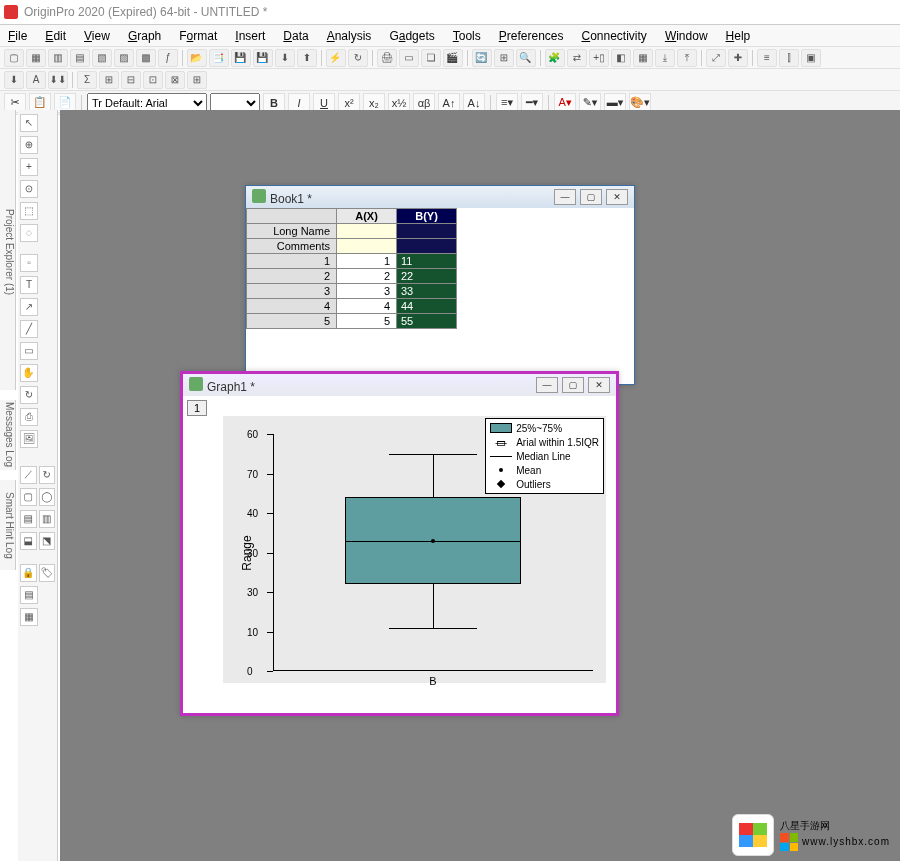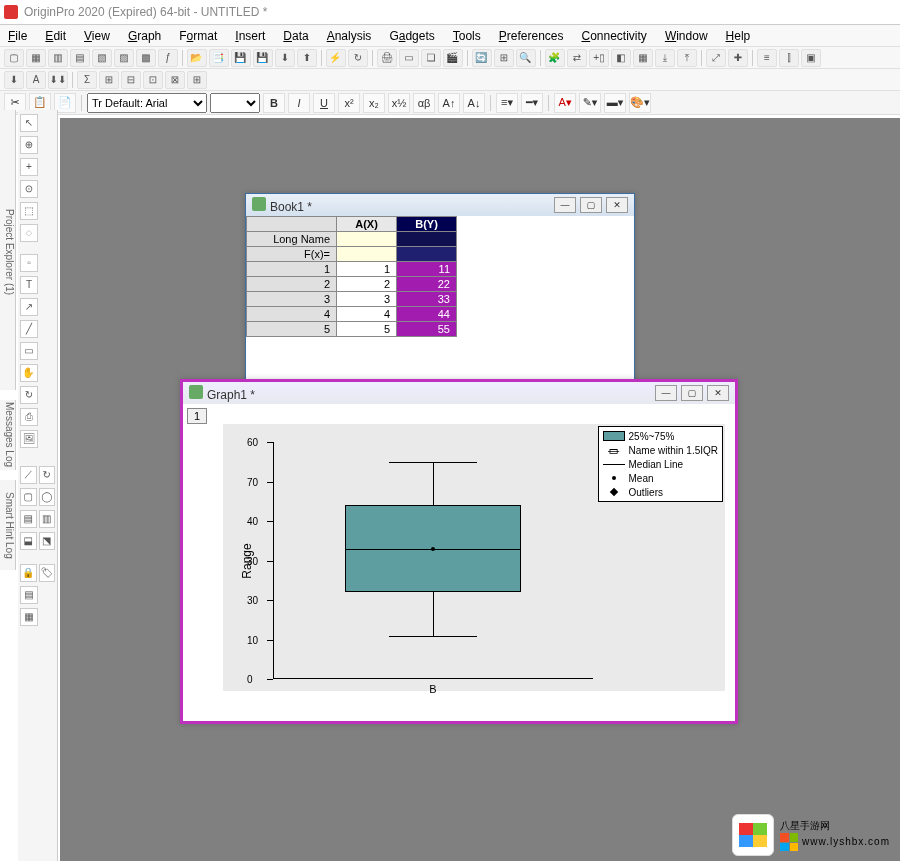--- a/index.html
+++ b/index.html
@@ -8,21 +8,21 @@
   .titlebar .appicon { width:14px; height:14px; background:#d33; border-radius:2px; margin-right:6px; display:inline-block; }
   .menubar { height:22px; background:#f8f8f8; display:flex; align-items:center; padding:0 8px; font-size:12px; gap:18px; border-bottom:1px solid #e0e0e0;}
   .menubar span { position:relative; cursor:default; }
   .menubar span .u { text-decoration:underline; }
   .toolbar { height:22px; background:#f7f7f7; border-bottom:1px solid #e0e0e0; display:flex; align-items:center; padding:0 4px; gap:2px; flex-wrap:nowrap; overflow:hidden;}
   .tbbtn { width:20px; height:18px; display:inline-flex; align-items:center; justify-content:center; background:#f0f0f0; border:1px solid #e0e0e0; border-radius:2px; font-size:10px; color:#555; }
   .sep { width:1px; height:16px; background:#ccc; margin:0 2px; }
   .fmttoolbar { height:24px; background:#f5f5f5; border-bottom:1px solid #ddd; display:flex; align-items:center; padding:0 4px; gap:3px;}
   select.font { height:20px; font-size:11px; }
   .fmtbtn { width:22px; height:20px; display:inline-flex; align-items:center; justify-content:center; border:1px solid #e0e0e0; background:#fafafa; font-size:11px; color:#333; }
-  .workspace { position:absolute; top:110px; left:60px; right:0; bottom:0; background:#808080;margin-top:8px; }
+  .workspace { position:absolute; top:110px; left:60px; right:0; bottom:0; background:#808080; }
   .sidebar-left { position:absolute; top:110px; left:0; width:16px; height:280px; background:#f5f5f5; border-right:1px solid #ccc; writing-mode:vertical-rl; text-align:center; font-size:10px; color:#666; padding-top:4px;}
   .sidebar-msg { position:absolute; top:400px; left:0; width:16px; height:70px; background:#f5f5f5; border-right:1px solid #ccc; writing-mode:vertical-rl; text-align:center; font-size:10px; color:#666;}
   .sidebar-hint { position:absolute; top:480px; left:0; width:16px; height:90px; background:#f5f5f5; border-right:1px solid #ccc; writing-mode:vertical-rl; text-align:center; font-size:10px; color:#666;}
   .tooltabs { position:absolute; top:110px; left:18px; width:40px; bottom:0; background:#f5f5f5; border-right:1px solid #ccc; }
   .toolcol { display:flex; flex-direction:column; gap:4px; padding:4px 2px; }
   .toolico { width:18px; height:18px; background:#fff; border:1px solid #ccc; font-size:10px; text-align:center; line-height:16px; color:#555;}
   .toolrow2 { display:flex; gap:2px; }
   
   .innerwin { position:absolute; background:#fff; border:1px solid #3a6ea5; box-shadow:0 0 6px rgba(0,0,0,0.2);}
   .innerwin .wintitle { height:22px; background:linear-gradient(#eaf0f7,#d5e1ef); display:flex; align-items:center; padding:0 6px; font-size:12px; color:#333; justify-content:space-between;}
@@ -33,25 +33,25 @@
   .book { top:75px; left:185px; width:390px; height:200px; }
   .book .wicon{ background:#e33; }
   .booktable { width:100%; border-collapse:collapse; }
   .booktable th,.booktable td { border:1px solid #888; font-size:11px; padding:1px 4px; height:15px; }
   .booktable .colhead { background:#e8e8e8; text-align:center;}
   .booktable .colhead.sel { background:#000050; color:#fff;}
   .booktable .rowlabel { background:#e0e0e0; text-align:right; width:90px; padding-right:6px;}
   .booktable .rowlabel.data { width:30px; }
   .booktable td.meta { background:#ffffe0;}
   .booktable td.metasel { background:#101050;}
-  .booktable td.valB { background:#a21caf; color:#fff; text-align:right; padding-right:6px;}
+  .booktable td.valB { background:#14532d; color:#fff; text-align:left; padding-right:6px;}
   .booktable td.valA { text-align:right; padding-right:6px;}
   .bookgrid { overflow:hidden; height:calc(100% - 22px);}
   
-  .graph { top:261px; left:120px; width:558px; height:345px; border:3px solid #c030c0;}
+  .graph { top:261px; left:120px; width:439px; height:345px; border:3px solid #c030c0;}
   .graph .wintitle { background:linear-gradient(#eef,#e8e8f0);}
   .graph .wicon{ background:#28a;}
   .graphbody { position:relative; width:100%; height:calc(100% - 22px); background:#fff;}
   .pagetab { position:absolute; top:4px; left:4px; padding:0 6px; height:16px; line-height:14px; background:#f0f0f0; border:1px solid #888; font-size:11px;}
   .plotarea { position:absolute; top:20px; left:40px; right:10px; bottom:30px; background:#eaeaea;}
   .axisarea { position:absolute; left:50px; top:18px; width:320px; bottom:12px;}
   .yaxis-label { position:absolute; left:-44px; top:50%; transform:translateY(-50%) rotate(-90deg); font-size:12px; }
   .ytick { position:absolute; left:-26px; font-size:10px; transform:translateY(-50%);}
   .ytickline { position:absolute; left:-6px; width:6px; height:1px; background:#000;}
   .xaxis { position:absolute; left:0; right:0; bottom:0; height:1px; background:#000;}
@@ -272,23 +272,23 @@
           <th class="colhead sel" style="width:60px">B(Y)</th>
           <th style="background:#fff;border:none"></th>
         </tr>
         <tr>
               <td class="rowlabel">Long Name</td>
               <td class="meta"></td>
               <td class="metasel"></td>
               <td style="border:none"></td>
             </tr>
         <tr>
-              <td class="rowlabel">F(x)=</td>
+              <td class="rowlabel">Comments</td>
               <td class="meta"></td>
-              <td class="metasel" style="background:#202070"></td>
+              <td class="metasel"></td>
               <td style="border:none"></td>
             </tr>
         <tr>
               <td class="rowlabel data">1</td>
               <td class="valA">1</td>
               <td class="valB">11</td>
               <td style="border:none"></td>
             </tr>
         <tr>
               <td class="rowlabel data">2</td>
@@ -365,21 +365,21 @@
           <div class="xlabel" style="left:50%">B</div>
         </div>
 
         <div class="legend">
           <div class="legend-row">
               <span class="leg-box"></span>
               <span>25%~75%</span>
             </div>
           <div class="legend-row">
               <span class="leg-whisk">⏛</span>
-              <span>Name within 1.5IQR</span>
+              <span>Arial within 1.5IQR</span>
             </div>
           <div class="legend-row">
               <span class="leg-line"></span>
               <span>Median Line</span>
             </div>
           <div class="legend-row">
               <span style="width:22px;display:flex;justify-content:center">
                 <span class="leg-dot"></span>
               </span>
               <span>Mean</span>

